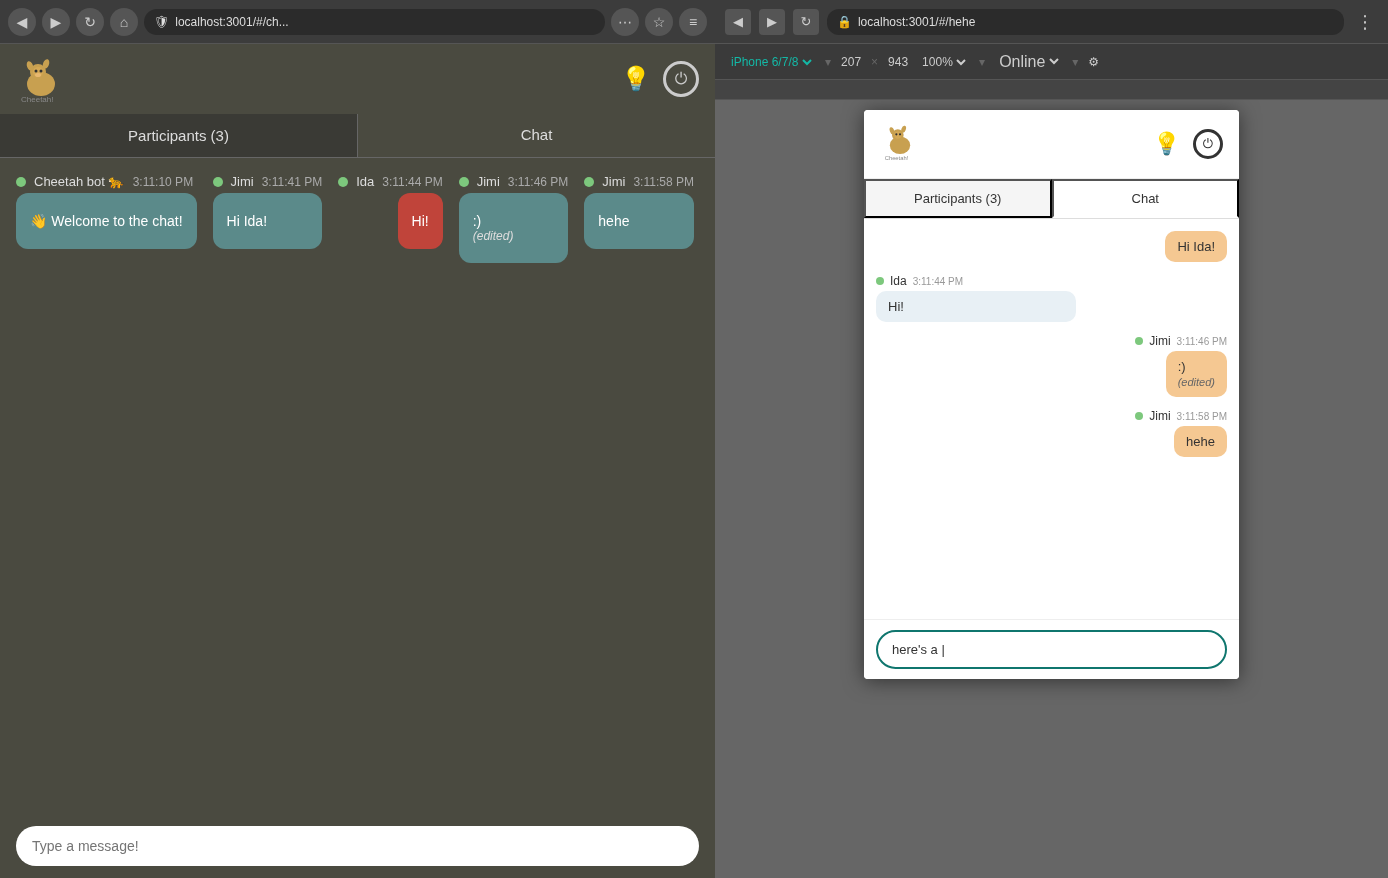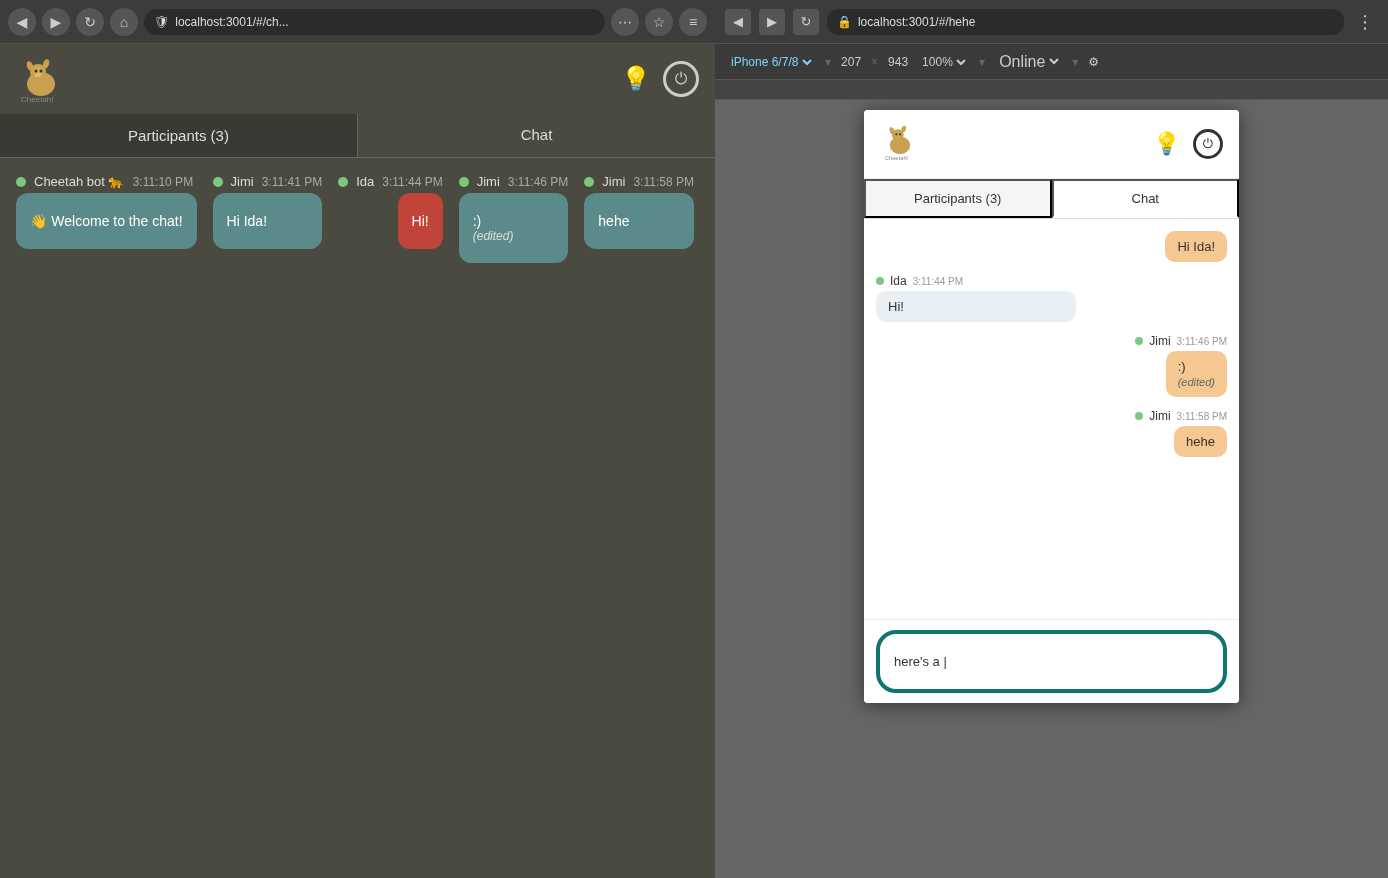--- a/index.html
+++ b/index.html
@@ -261,21 +261,21 @@
       padding: 0 12px;
       gap: 10px;
       font-size: 12px;
       color: #ccc;
       border-bottom: 1px solid #555;
     }
 
     .device-select {
       background: transparent;
       border: none;
-      color: #7dd3fc;
+      color: #14b8a6;
       font-size: 12px;
       cursor: pointer;
     }
 
     .device-separator {
       color: #666;
     }
 
     .device-dims {
       color: #ccc;
@@ -446,23 +446,23 @@
     }
 
     .phone-input-area {
       padding: 10px 12px;
       background: #fff;
       border-top: 1px solid #eee;
     }
 
     .phone-input {
       width: 100%;
-      padding: 20px 14px;
+      padding: 10px 14px;
       border-radius: 20px;
-      border: 4px solid #0f766e;
+      border: 2px solid #0f766e;
       font-size: 13px;
       color: #333;
       outline: none;
     }
 
     
     .cheetah-logo {
       width: 50px;
       height: 50px;
       position: relative;
@@ -564,20 +564,23 @@
       <div class="message-row">
         <div class="message-meta">
           <div class="online-dot"></div>
           <span class="sender-name">Jimi</span>
           <span class="message-time">3:11:58 PM</span>
         </div>
         <div class="message-bubble bubble-jimi">hehe</div>
       </div>
     </div>
 
+    <div class="chat-input-area">
+      <input class="chat-input" type="text" placeholder="Type a message!" style="">
+    </div>
   </div>
 </div>
 
 <div class="right-panel">
 
   <div class="devtools-bar">
     <button class="devtools-nav-btn">◀</button>
     <button class="devtools-nav-btn">▶</button>
     <button class="devtools-nav-btn">↻</button>
     <div class="devtools-url">

